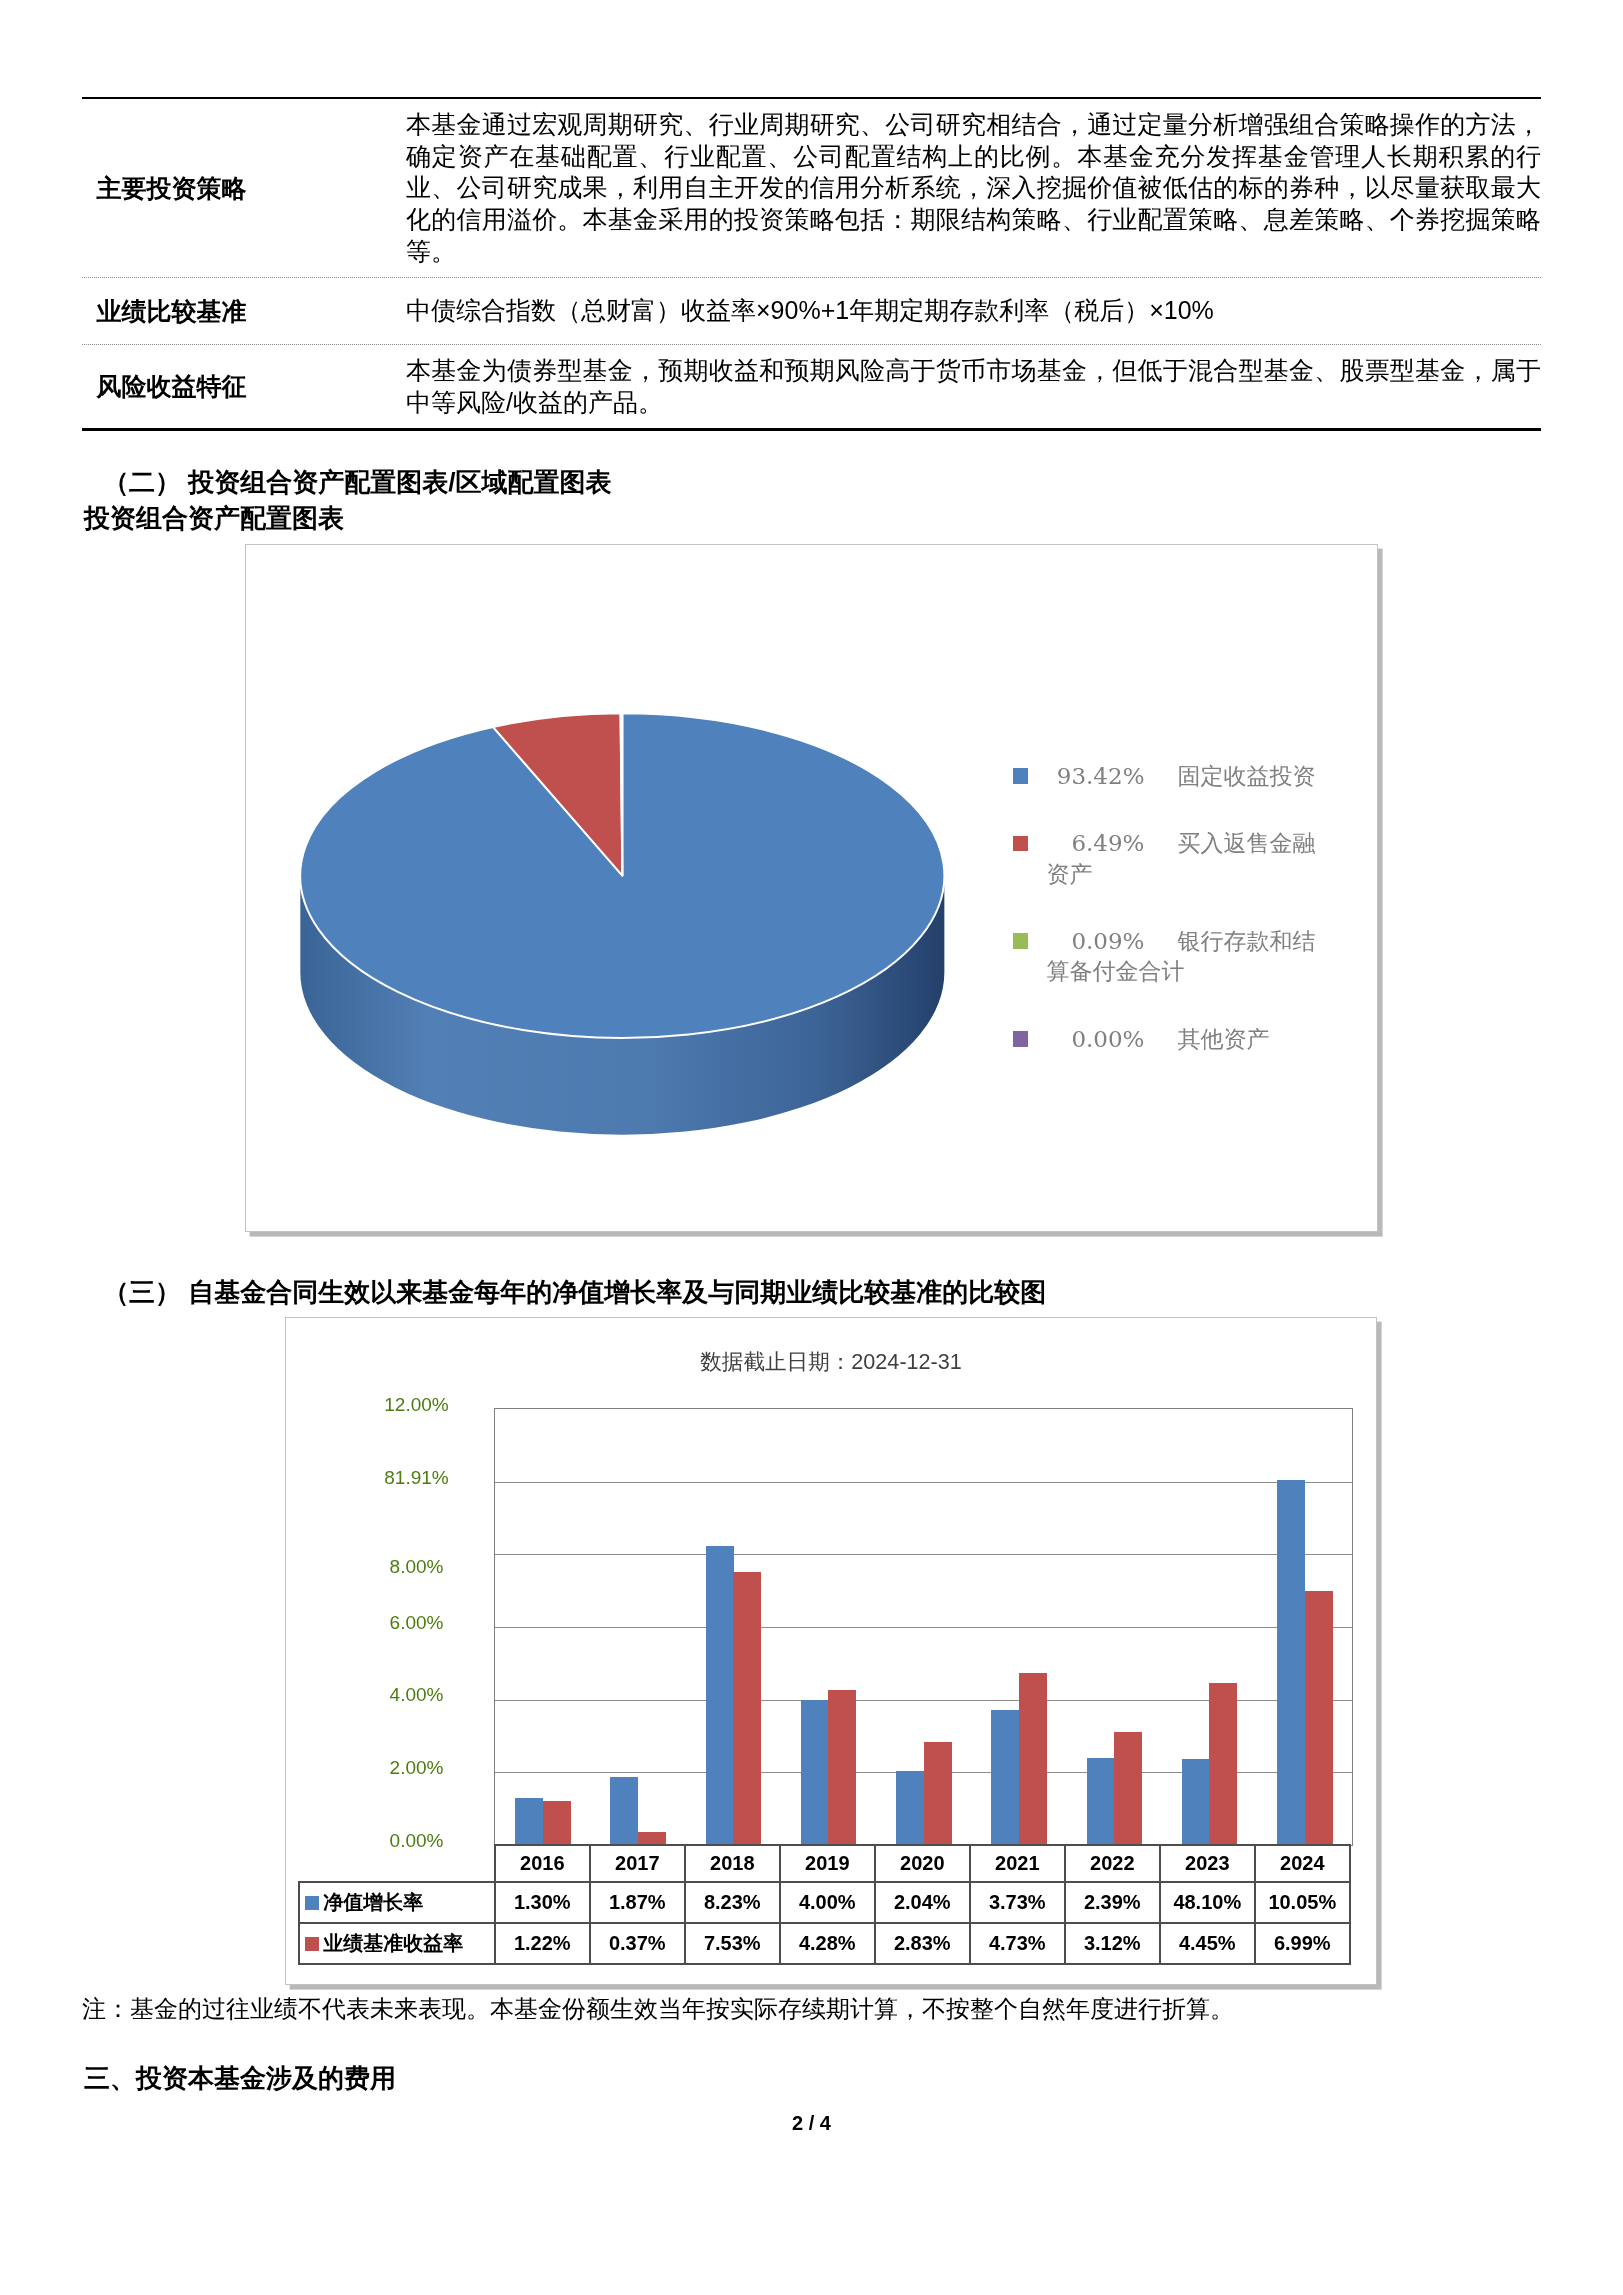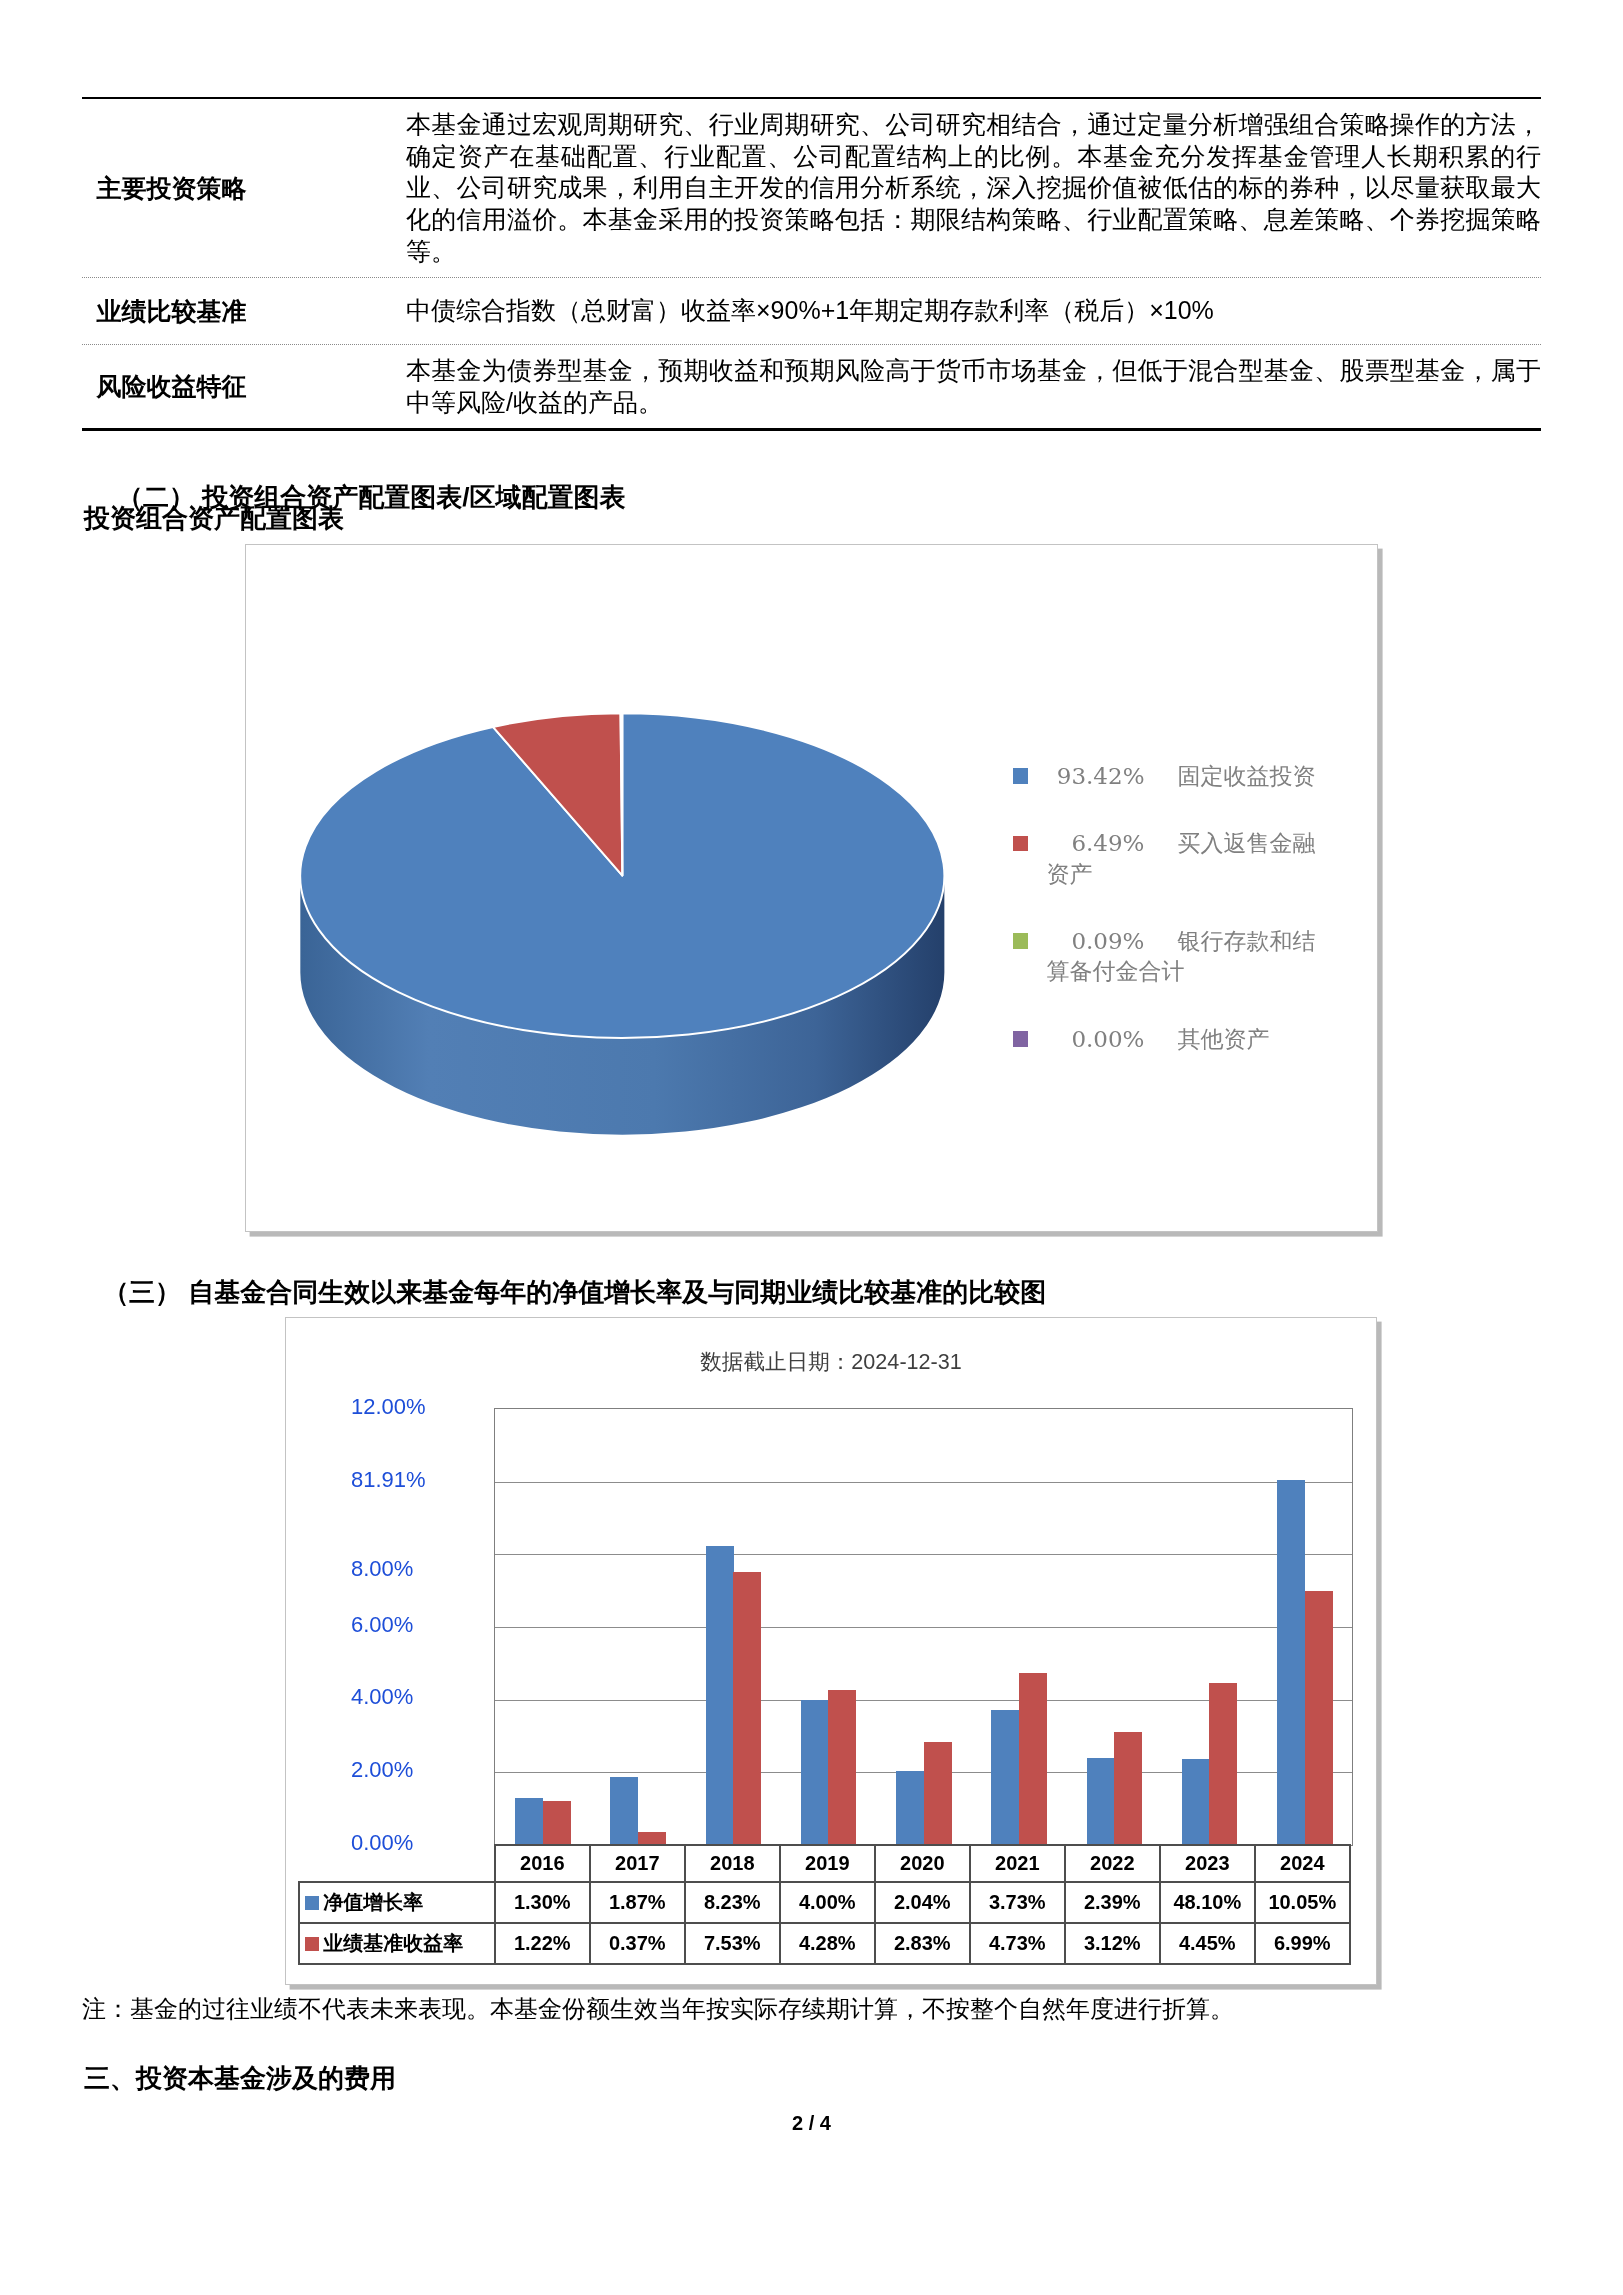--- a/index.html
+++ b/index.html
@@ -36,21 +36,21 @@
   .lg-text{margin-left:18.3px;width:308px;white-space:pre-line;line-height:1.32;}
   .lg-pct{display:inline-block;min-width:98px;text-align:right;margin-right:33px;}
 
   
   #bar-box{left:285px;top:1317px;width:1090px;height:666px;}
   #bar-box .chart-title{top:29px;}
   .plot{position:absolute;left:208px;top:90px;width:857px;height:436px;
         border:1.3px solid #7f7f7f;}
   .gridline{position:absolute;left:0;right:0;height:1.3px;background:#8c8c8c;}
   .bar{position:absolute;bottom:0;}
-  .ylab{position:absolute;left:65px;width:131px;text-align:left;font-size:22px;color:#1d4ed8;}
+  .ylab{position:absolute;left:65px;width:131px;text-align:center;font-size:19px;color:#4d7c0f;}
   .btable{position:absolute;left:11.8px;top:526px;border-collapse:collapse;table-layout:fixed;
           font-size:20px;font-weight:bold;color:#000;}
   .btable td{border:2px solid #4d4d4d;text-align:center;padding:0;height:39px;
              overflow:hidden;white-space:nowrap;}
   .btable tr.yrow td{height:35px;}
   .btable td.blank{border:none;background:transparent;}
   .btable td.slabel{text-align:left;padding-left:5.2px;}
   .sq{display:inline-block;width:14.4px;height:14.4px;margin-right:3.9px;vertical-align:-1.3px;}
 
   
@@ -72,21 +72,21 @@
     <div class="irow r2">
       <div class="ilabel">业绩比较基准</div>
       <div class="icontent">中债综合指数（总财富）收益率×90%+1年期定期存款利率（税后）×10%</div>
     </div>
     <div class="irow">
       <div class="ilabel">风险收益特征</div>
       <div class="icontent">本基金为债券型基金，预期收益和预期风险高于货币市场基金，但低于混合型基金、股票型基金，属于中等风险/收益的产品。</div>
     </div>
   </div>
 
-  <div class="h2" style="left:117px;top:465px;margin-top:15px;">（二） 投资组合资产配置图表/区域配置图表</div>
+  <div class="h2" style="left:103px;top:465px;">（二） 投资组合资产配置图表/区域配置图表</div>
   <div class="h2" style="left:84px;top:501px;">投资组合资产配置图表</div>
 
   <div class="chart-box" id="pie-box">
     <svg id="pie-svg" width="1131" height="686" viewBox="0 0 1728 1048">
         <defs>
           <linearGradient id="pieWall" x1="0" y1="0" x2="1" y2="0">
             <stop offset="0" stop-color="#3a6496"></stop>
             <stop offset="0.2" stop-color="#527fb5"></stop>
             <stop offset="0.55" stop-color="#4c79ae"></stop>
             <stop offset="0.8" stop-color="#3d6497"></stop>

